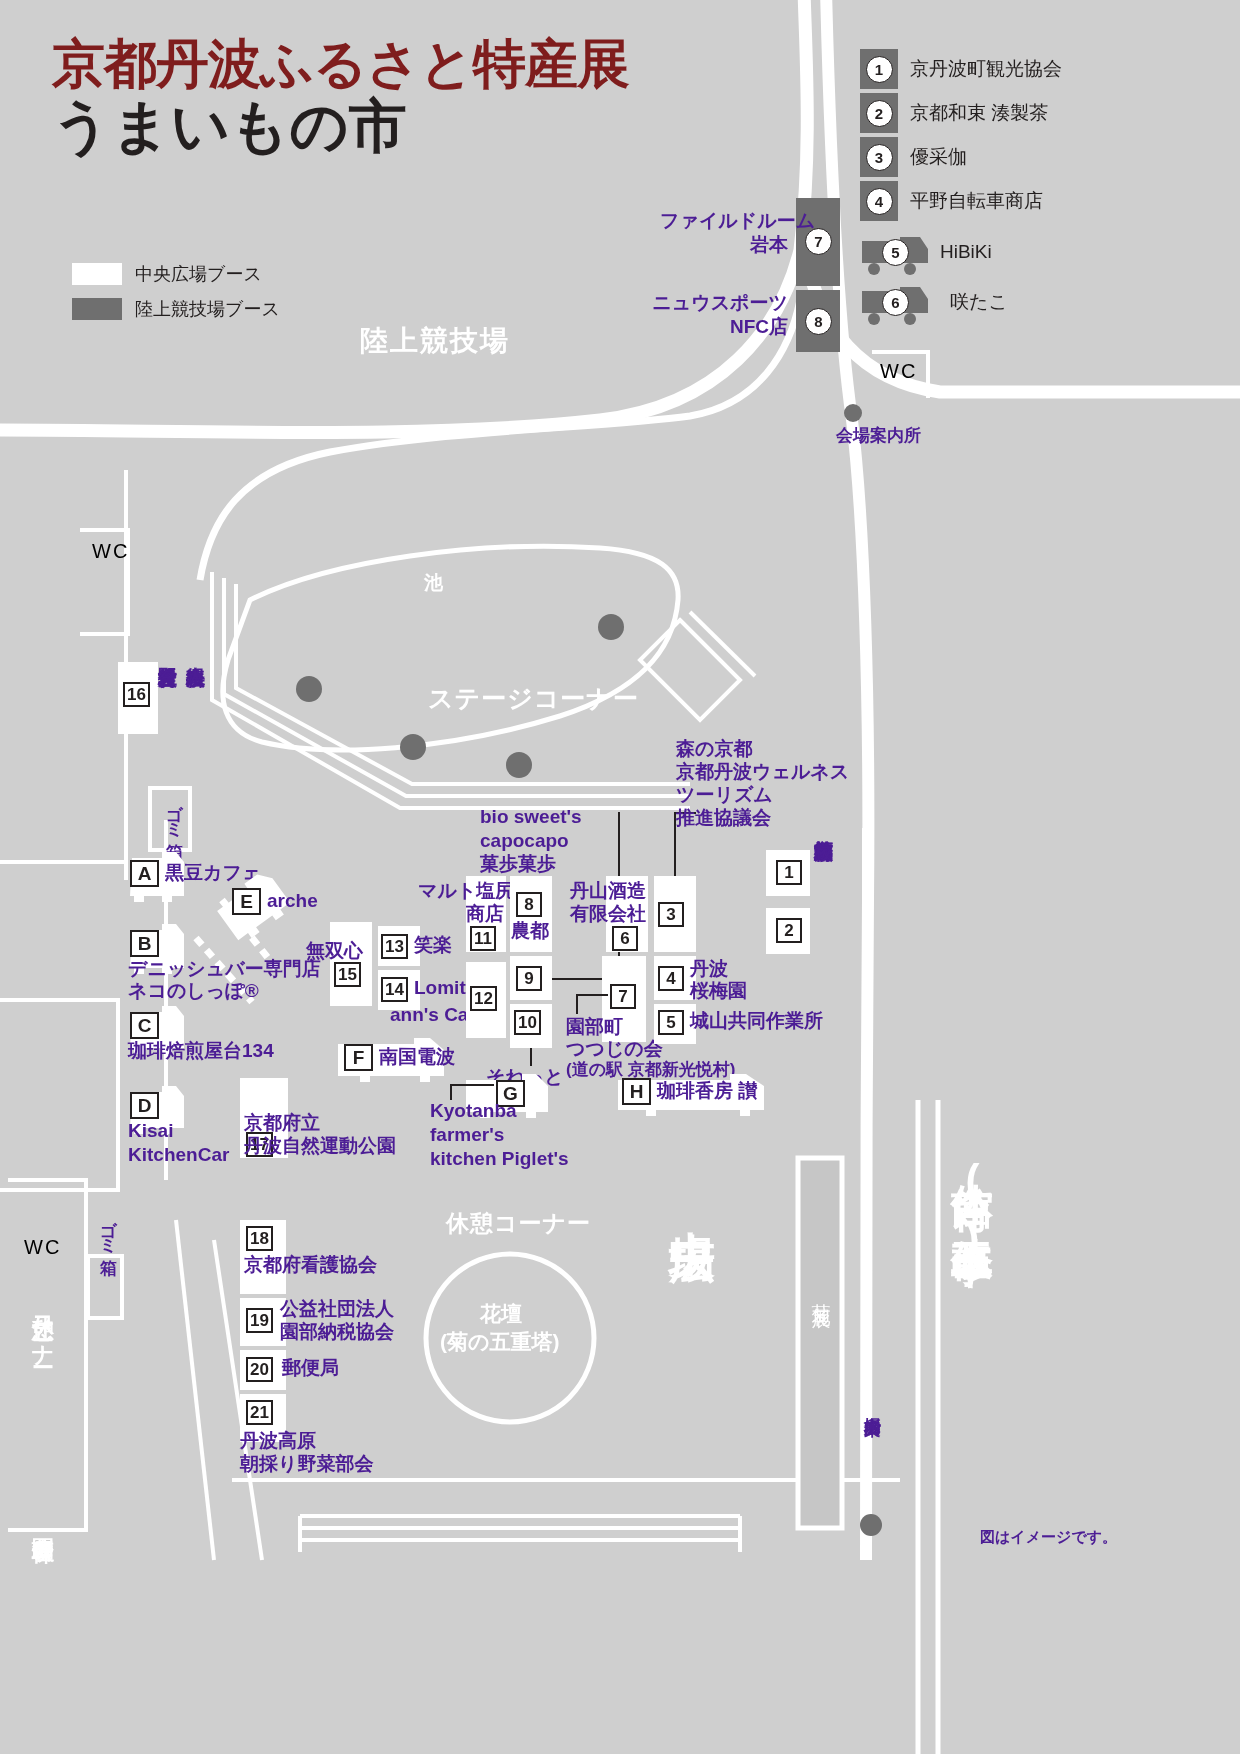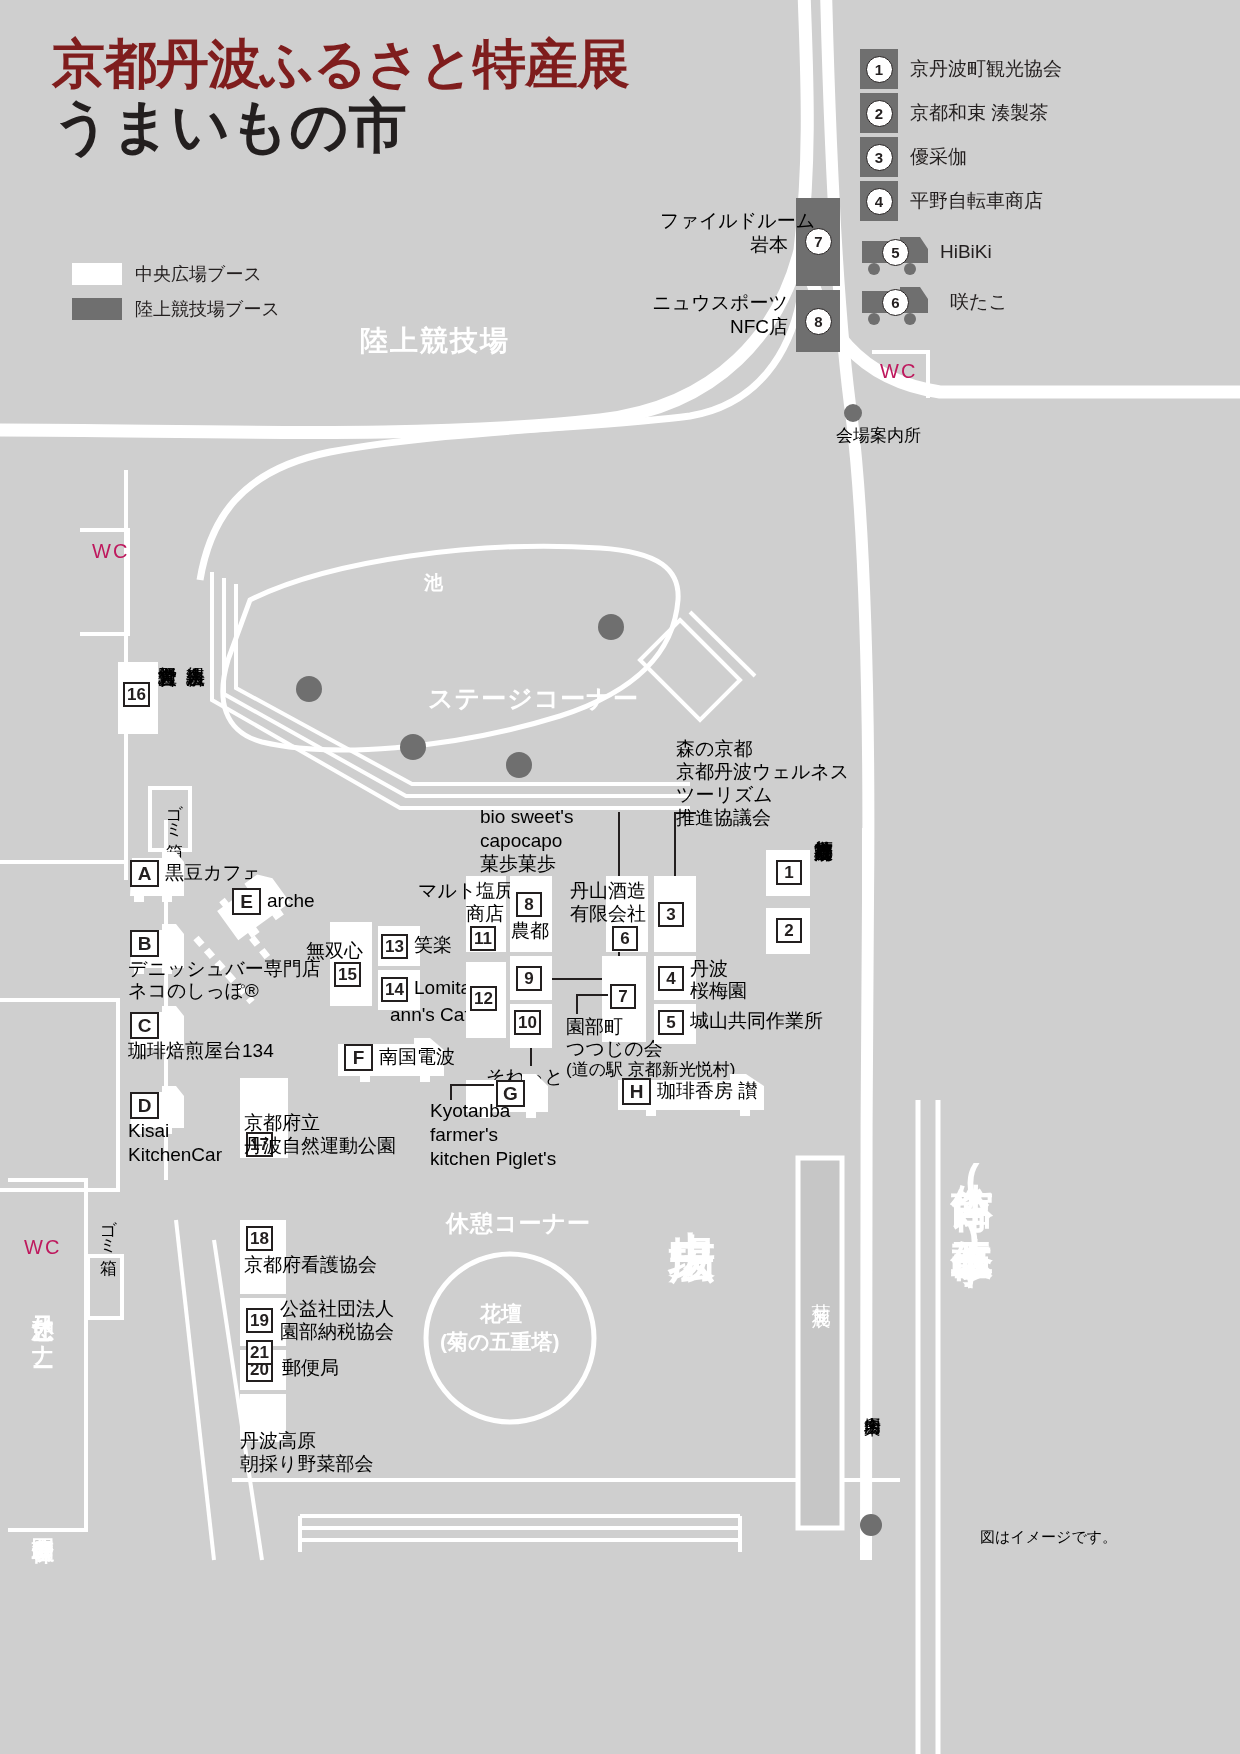--- a/index.html
+++ b/index.html
@@ -47,26 +47,26 @@
   
   .bx{background:#ffffff;position:absolute;}
   .gbx{background:#6f6f6f;position:absolute;}
   .numbox{
     display:inline-flex;align-items:center;justify-content:center;
     border:2.2px solid #231f1f;background:#fff;color:#231f1f;
     font-weight:bold;line-height:1;box-sizing:border-box;
   }
   .nb-s{min-width:26px;height:25px;font-size:17px;padding:0 2px;}
   .nb-m{min-width:29px;height:27px;font-size:19px;padding:0 2px;}
-  .lab{position:absolute;font-size:19px;color:#000000;font-weight:400;line-height:1.18;white-space:nowrap;}
+  .lab{position:absolute;font-size:19px;color:#4c1d95;font-weight:700;line-height:1.18;white-space:nowrap;}
   .lab.sm{font-size:17px;}
   .lab.xs{font-size:15px;}
   .wlab{position:absolute;color:#ffffff;font-weight:bold;white-space:nowrap;}
   .vert{writing-mode:vertical-rl;text-orientation:upright;}
-  .wclab{position:absolute;font-size:20px;color:#be185d;font-weight:500;letter-spacing:2px;}
+  .wclab{position:absolute;font-size:20px;color:#000000;font-weight:500;letter-spacing:2px;}
   .dot{position:absolute;border-radius:50%;background:#6f6f6f;}
   .leaderline{position:absolute;background:#231f1f;}
   .row-flex{display:flex;align-items:center;gap:6px;}
 </style>
 </head>
 <body>
 
 <div class="stage">
 
   <svg class="roads" viewBox="0 0 1240 1754">
@@ -450,21 +450,21 @@
   <div class="lab" style="left:280px;top:1298px;">公益社団法人</div>
   <div class="lab" style="left:280px;top:1321px;">園部納税協会</div>
 
   <div class="bx" style="left:240px;top:1350px;width:46px;height:40px;"></div>
   <div style="position:absolute;left:246px;top:1357px;">
     <span class="numbox nb-s">20</span>
   </div>
   <div class="lab" style="left:282px;top:1357px;">郵便局</div>
 
   <div class="bx" style="left:240px;top:1394px;width:46px;height:48px;"></div>
-  <div style="position:absolute;left:246px;top:1340px;">
+  <div style="position:absolute;left:246px;top:1400px;">
     <span class="numbox nb-s">21</span>
   </div>
   <div class="lab" style="left:240px;top:1430px;">丹波高原</div>
   <div class="lab" style="left:240px;top:1453px;">朝採り野菜部会</div>
 
   <div class="wlab" style="left:446px;top:1208px;font-size:23px;letter-spacing:1px;">休憩コーナー</div>
   <div class="wlab" style="left:480px;top:1300px;font-size:21px;">花壇</div>
   <div class="wlab" style="left:440px;top:1328px;font-size:21px;">(菊の五重塔)</div>
 
   <div class="vert wlab" style="left:662px;top:1194px;font-size:46px;letter-spacing:2px;">中央広場</div>

